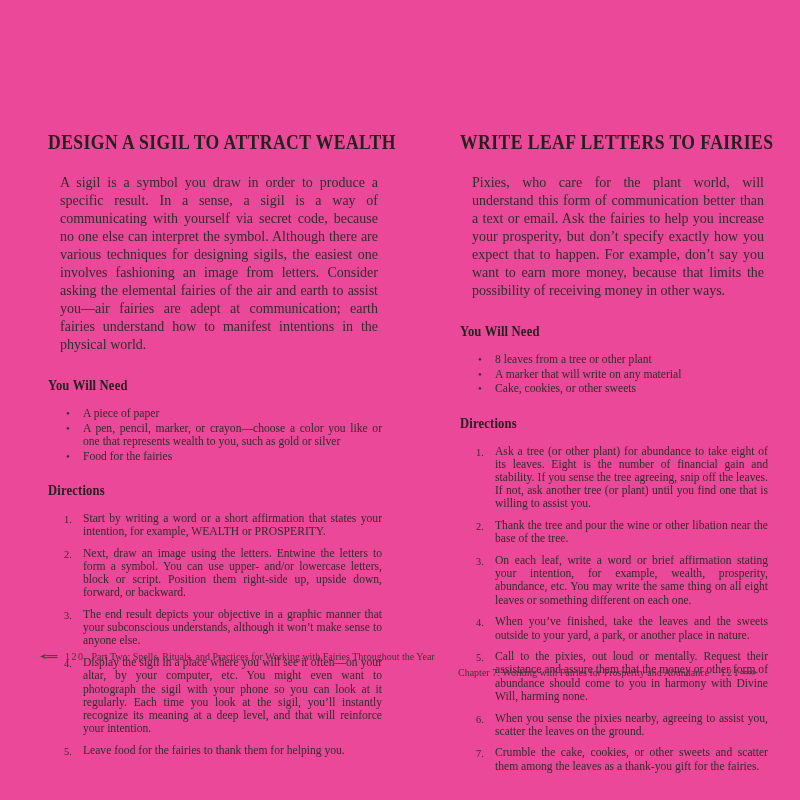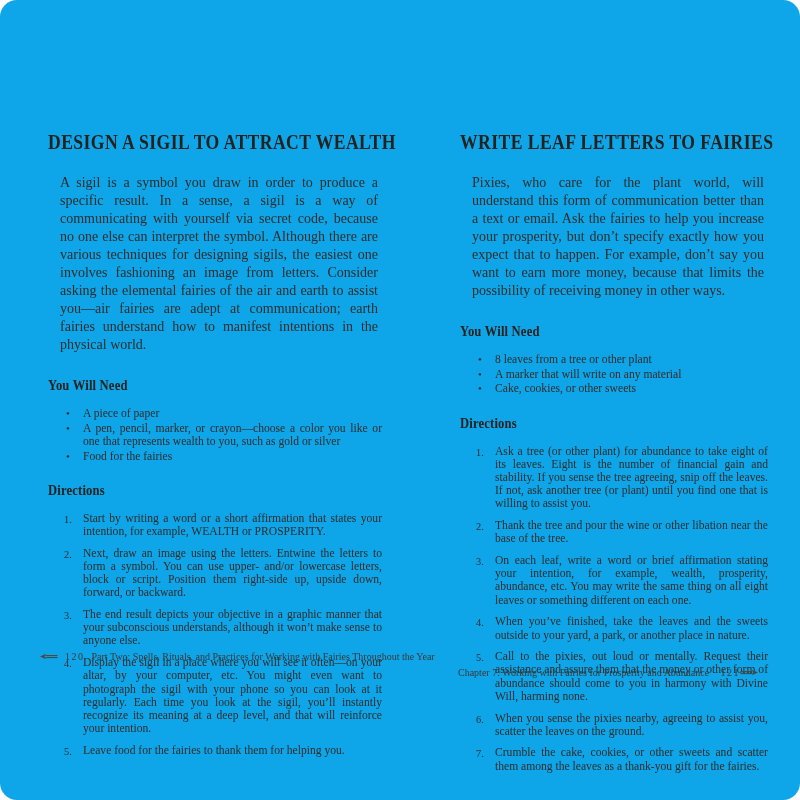--- a/index.html
+++ b/index.html
@@ -11,22 +11,21 @@
     width: 800px;
     height: 800px;
     font-family: "Liberation Serif", serif;
     color: #2f2d2b;
     overflow: hidden;
   }
   .spread {
     display: flex;
     width: 800px;
     height: 800px;
-    background: #0ea5e9;
-    border-radius: 17px;
+    background: #ec4899;
   }
   .page {
     width: 400px;
     height: 800px;
     box-sizing: border-box;
     position: relative;
   }
   .page-left {
     padding: 130px 10px 0 48px;
   }

